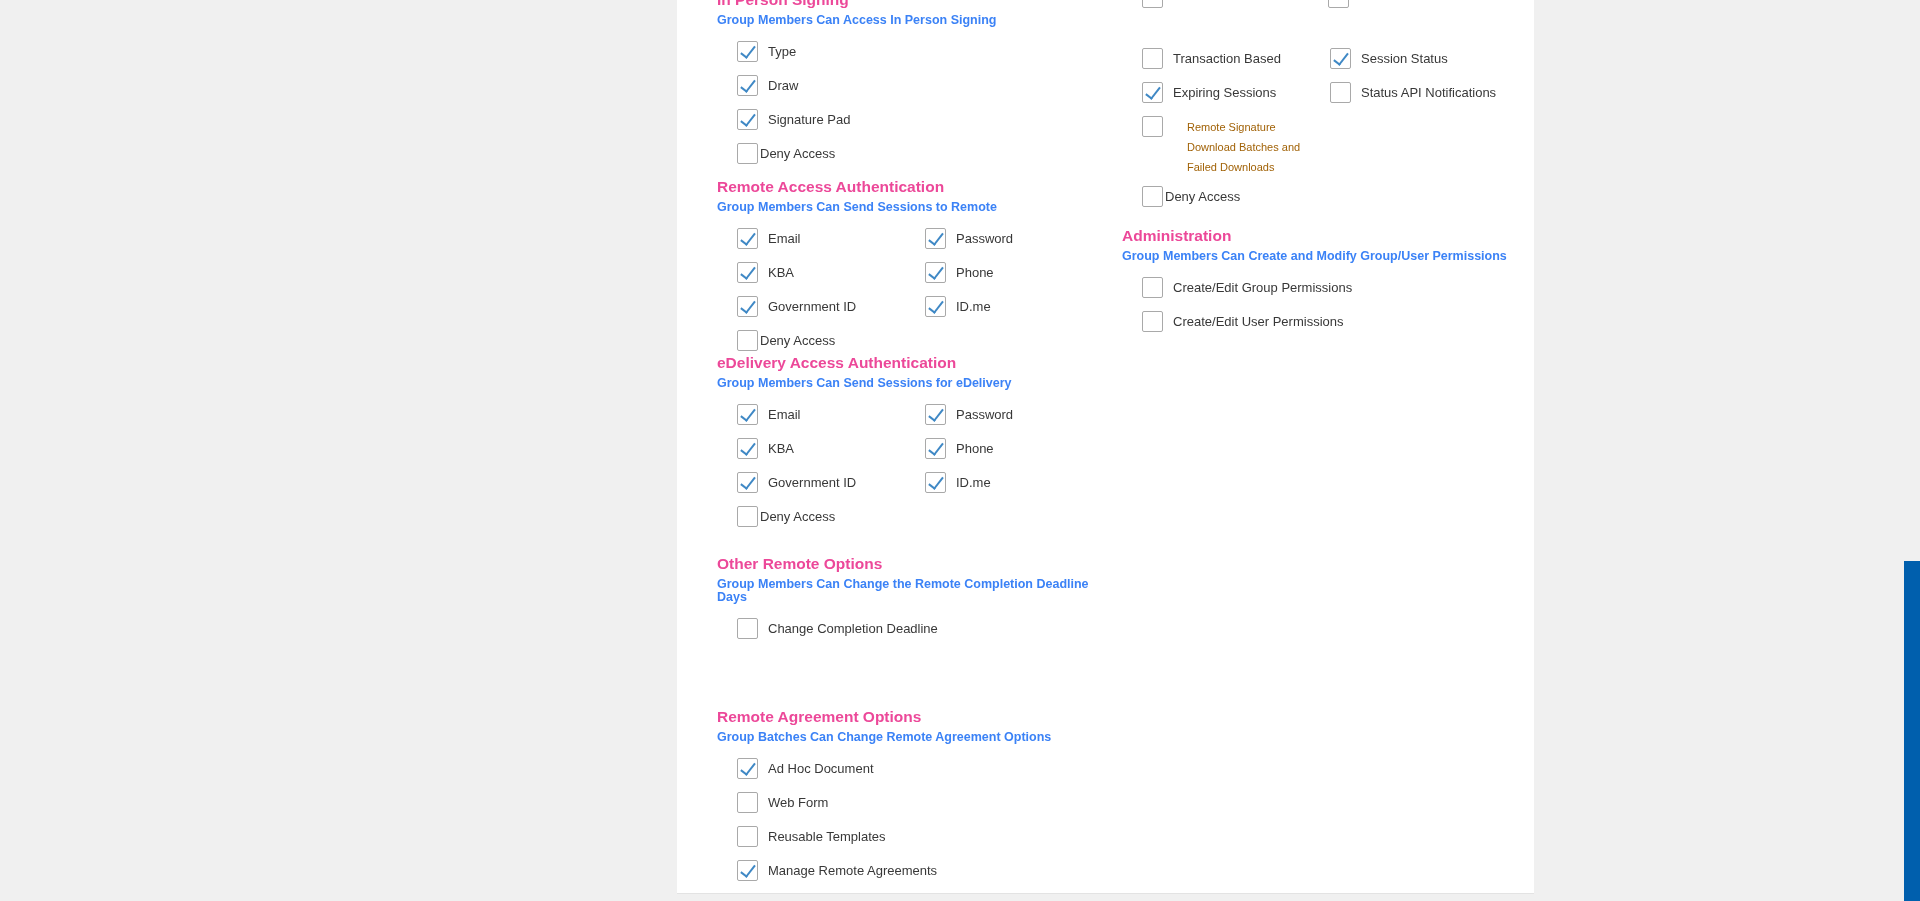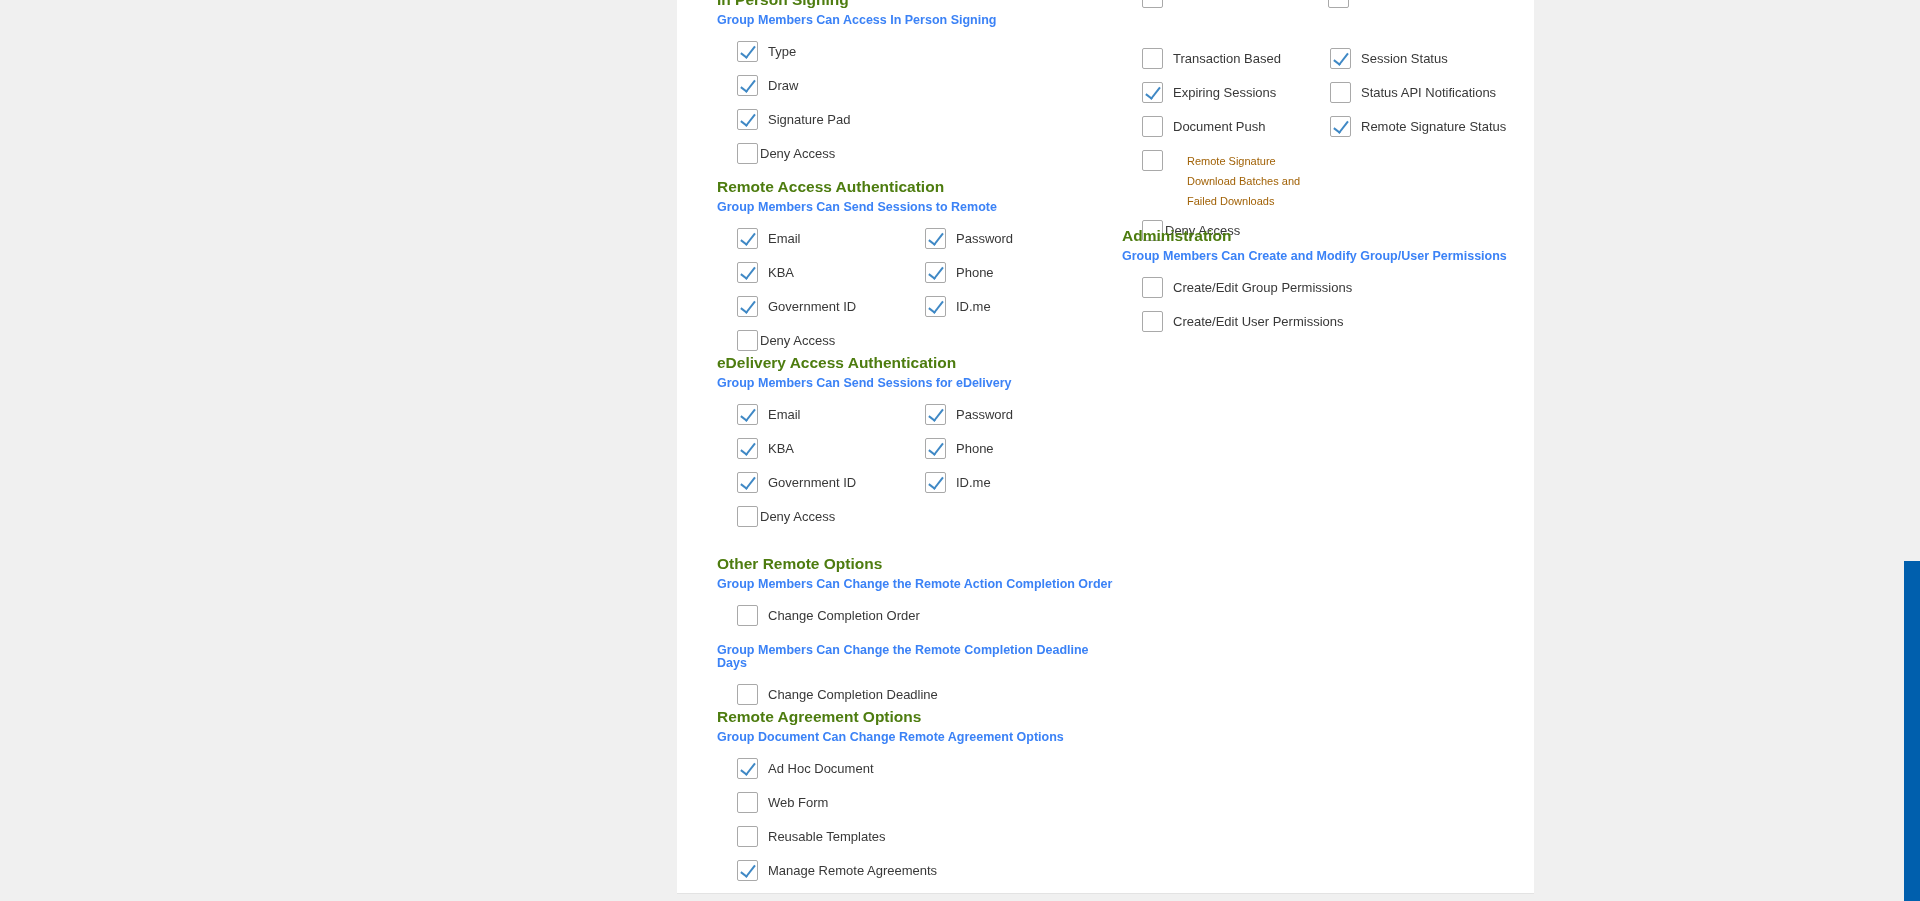--- a/index.html
+++ b/index.html
@@ -10,21 +10,21 @@
   }
   .panel{
     position:absolute;left:677px;top:0;width:857px;height:893px;
     background:#ffffff;border-bottom:1px solid #e3e3e3;
   }
   .col{position:absolute;top:0;}
   .col-left{left:40px;width:400px;}
   .col-right{left:445px;width:408px;}
   .section{position:absolute;left:0;right:0;}
   .sec-heading{
-    font-size:15.5px;line-height:15px;font-weight:700;color:#4d7c0f;margin:0;
+    font-size:15.5px;line-height:15px;font-weight:700;color:#ec4899;margin:0;
   }
   .sub-heading{
     font-size:12.5px;line-height:13px;font-weight:700;color:#3b82f6;margin:7px 0 0 0;
   }
   .group + .group{margin-top:17px;}
   .rows{margin-top:14px;}
   .row{display:flex;padding-left:20px;margin-bottom:12px;min-height:22px;}
   .row.multi{min-height:62px;margin-bottom:8px;}
   .cell{display:flex;width:188px;}
   .cell:last-child{width:auto;}
@@ -169,46 +169,35 @@
                 <span class="checkbox" role="checkbox" aria-checked="false"></span>
                 <span class="lbl indent">Deny Access</span>
               </div>
             </div>
           </div>
         </div>
       </div>
       <div class="section" style="top: 556px;">
         <div class="sec-heading">Other Remote Options</div>
         <div class="group">
-          <div class="sub-heading">Group Members Can Change the Remote Action Completion Order</div>
-          <div class="rows">
-            <div class="row">
-              <div class="cell">
-                <span class="checkbox" role="checkbox" aria-checked="false"></span>
-                <span class="lbl">Change Completion Order</span>
-              </div>
-            </div>
-          </div>
-        </div>
-        <div class="group">
           <div class="sub-heading">Group Members Can Change the Remote Completion Deadline Days</div>
           <div class="rows">
             <div class="row">
               <div class="cell">
                 <span class="checkbox" role="checkbox" aria-checked="false"></span>
                 <span class="lbl">Change Completion Deadline</span>
               </div>
             </div>
           </div>
         </div>
       </div>
       <div class="section" style="top: 709px;">
         <div class="sec-heading">Remote Agreement Options</div>
         <div class="group">
-          <div class="sub-heading">Group Document Can Change Remote Agreement Options</div>
+          <div class="sub-heading">Group Batches Can Change Remote Agreement Options</div>
           <div class="rows">
             <div class="row">
               <div class="cell">
                 <span class="checkbox checked" role="checkbox" aria-checked="true"></span>
                 <span class="lbl">Ad Hoc Document</span>
               </div>
             </div>
             <div class="row">
               <div class="cell">
                 <span class="checkbox" role="checkbox" aria-checked="false"></span>
@@ -252,30 +241,20 @@
               </div>
             </div>
             <div class="row">
               <div class="cell">
                 <span class="checkbox checked" role="checkbox" aria-checked="true"></span>
                 <span class="lbl">Expiring Sessions</span>
               </div>
               <div class="cell">
                 <span class="checkbox" role="checkbox" aria-checked="false"></span>
                 <span class="lbl">Status API Notifications</span>
-              </div>
-            </div>
-            <div class="row">
-              <div class="cell">
-                <span class="checkbox" role="checkbox" aria-checked="false"></span>
-                <span class="lbl">Document Push</span>
-              </div>
-              <div class="cell">
-                <span class="checkbox checked" role="checkbox" aria-checked="true"></span>
-                <span class="lbl">Remote Signature Status</span>
               </div>
             </div>
             <div class="row multi">
               <div class="cell">
                 <span class="checkbox" role="checkbox" aria-checked="false"></span>
                 <div class="lbl-multi">
                   <div>Remote Signature</div>
                   <div>Download Batches and</div>
                   <div>Failed Downloads</div>
                 </div>

